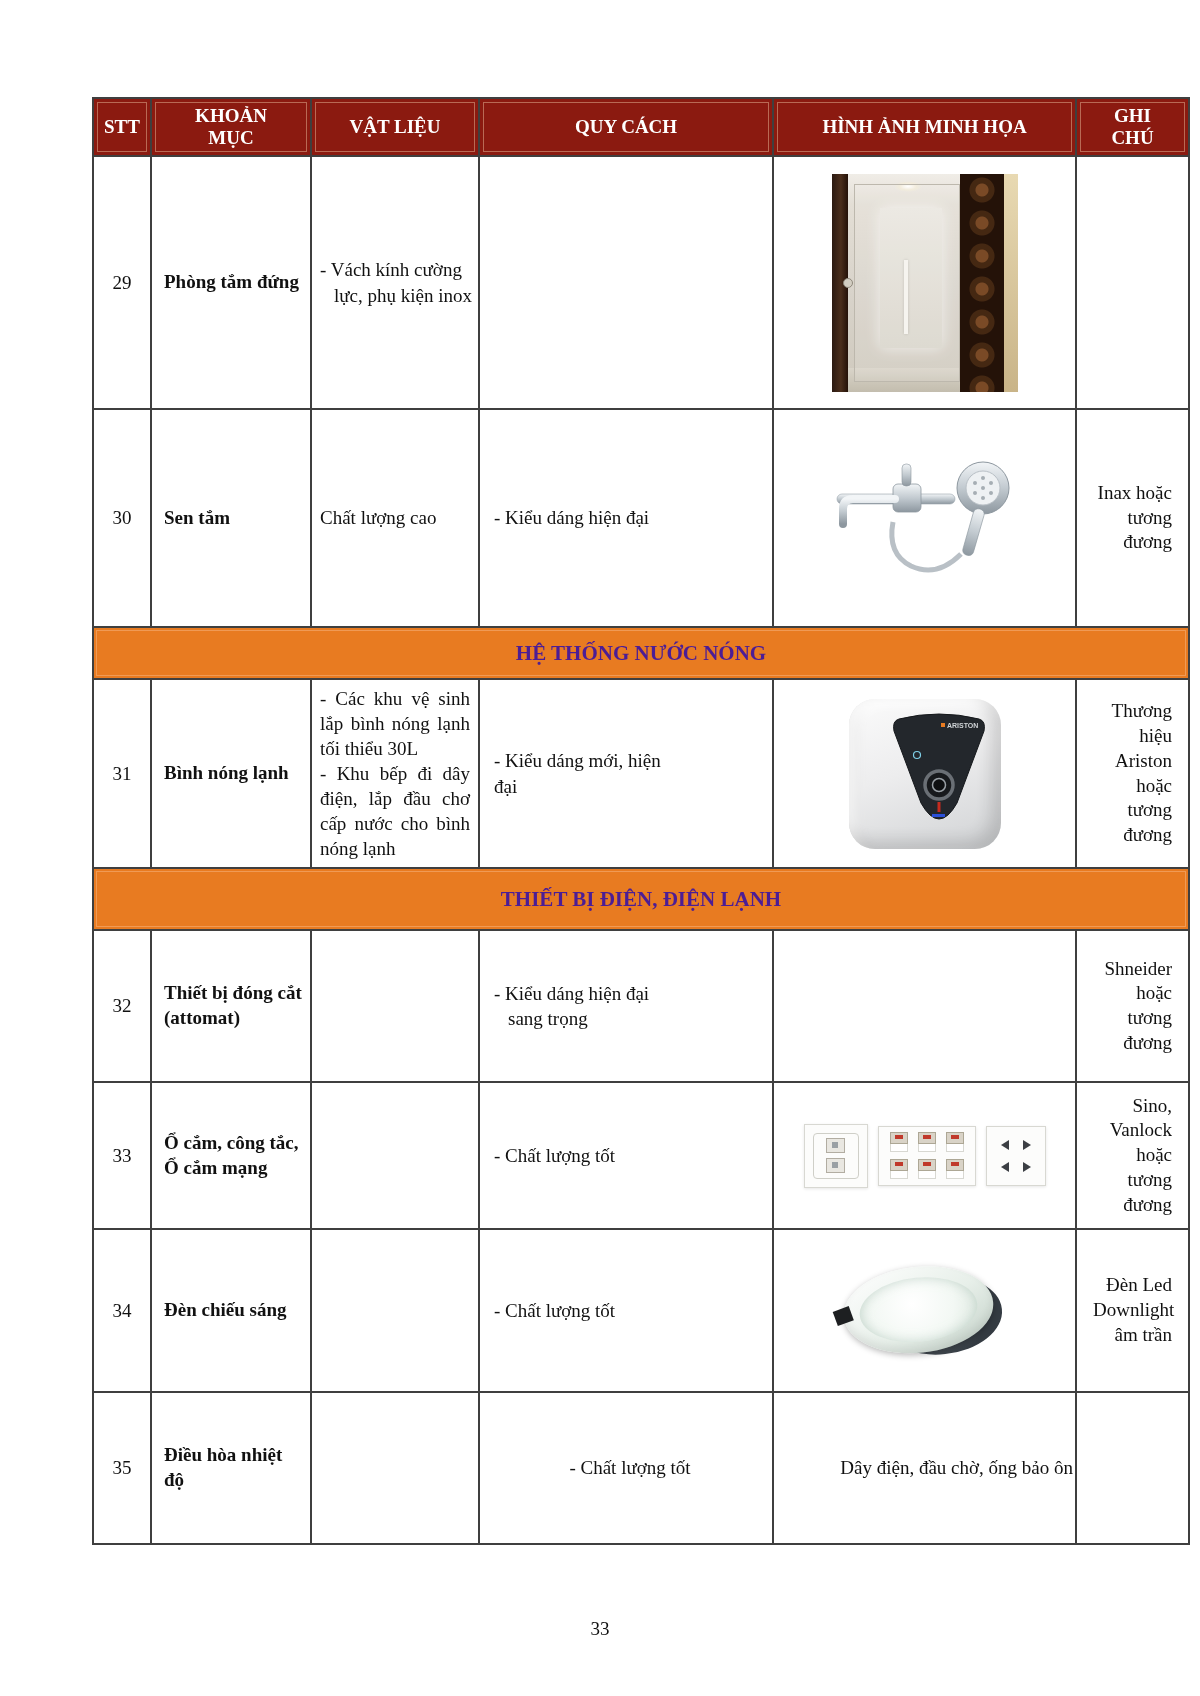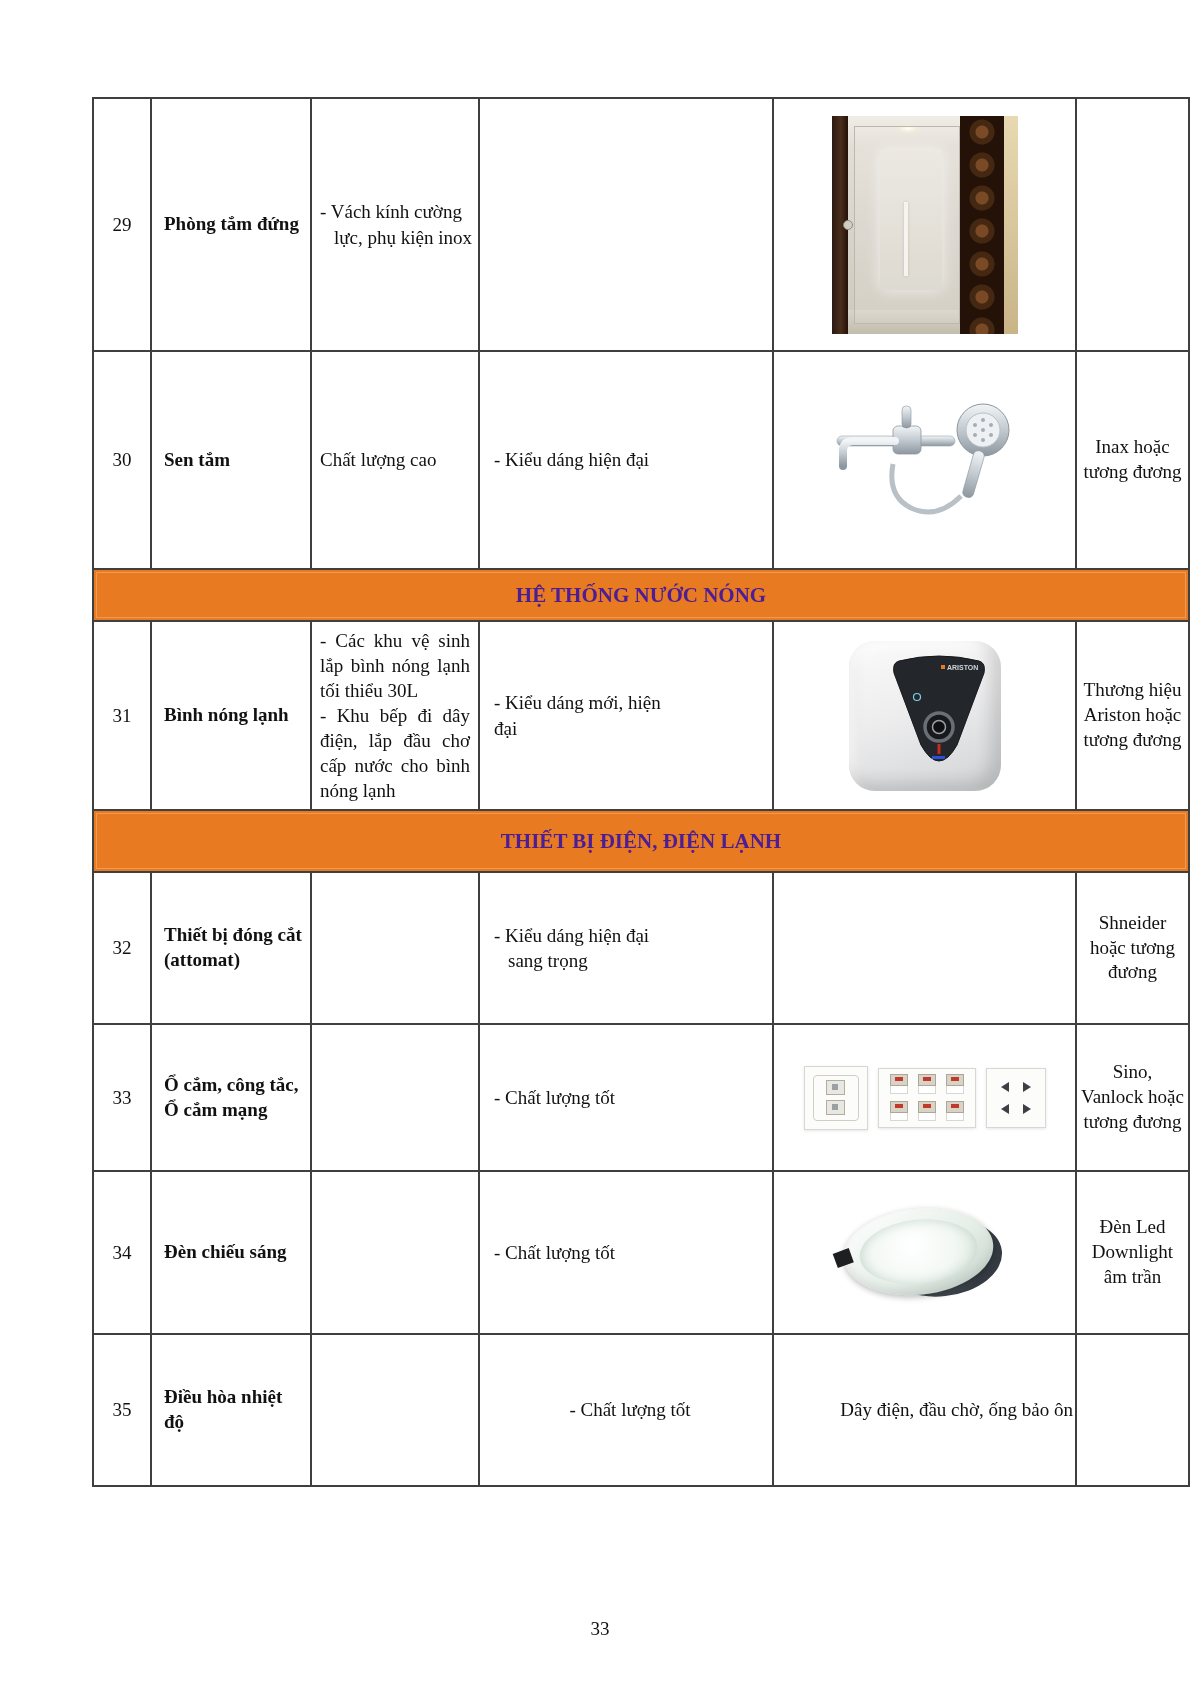--- a/index.html
+++ b/index.html
@@ -23,21 +23,21 @@
   tr.h-head{height:58px;} tr.h-r29{height:253px;} tr.h-r30{height:218px;}
   tr.h-s1{height:52px;}   tr.h-r31{height:189px;} tr.h-s2{height:62px;}
   tr.h-r32{height:152px;} tr.h-r33{height:147px;} tr.h-r34{height:163px;}
   tr.h-r35{height:152px;}
 
   td.c-stt{text-align:center;}
   td.c-item{font-weight:bold;padding:4px 6px 4px 12px;line-height:1.3;}
   td.c-mat{padding:0 8px;line-height:1.32;}
   td.c-spec{padding:4px 6px 4px 14px;line-height:1.32;}
   td.c-img{text-align:center;padding:2px;}
-  td.c-note{text-align:center;padding:2px 4px;line-height:1.3;}
+  td.c-note{text-align:right;padding:2px 16px;line-height:1.3;}
 
   .just{text-align:justify;}
   .hang{padding-left:14px;text-indent:-14px;}
   .w150{width:150px;} .w160{width:160px;} .w165{width:165px;} .w185{width:185px;}
   .center-txt{text-align:center;padding:0;}
   .imgtext{text-align:right;line-height:1.35;}
 
   
   .ph-shower{position:relative;width:186px;height:218px;margin:4px auto;background:#ddd5c8;}
   .sh-frame-l{position:absolute;left:0;top:0;width:16px;height:100%;
@@ -119,20 +119,30 @@
     <colgroup>
       <col style="width:58px">
         <col style="width:160px">
         <col style="width:168px">
       <col style="width:294px">
         <col style="width:303px">
         <col style="width:113px">
     </colgroup>
 
     <tbody>
+        <tr class="h-head">
+      <th class="hd">STT</th>
+      <th class="hd">KHOẢN
+MỤC</th>
+      <th class="hd">VẬT LIỆU</th>
+      <th class="hd">QUY CÁCH</th>
+      <th class="hd">HÌNH ẢNH MINH HỌA</th>
+      <th class="hd">GHI
+CHÚ</th>
+    </tr>
 
     <tr class="h-r29">
       <td class="c-stt">29</td>
       <td class="c-item">Phòng tắm đứng</td>
       <td class="c-mat">
         <div class="hang w150">- Vách kính cường lực, phụ kiện inox</div>
       </td>
       <td class="c-spec"></td>
       <td class="c-img">
         <div class="ph-shower">

